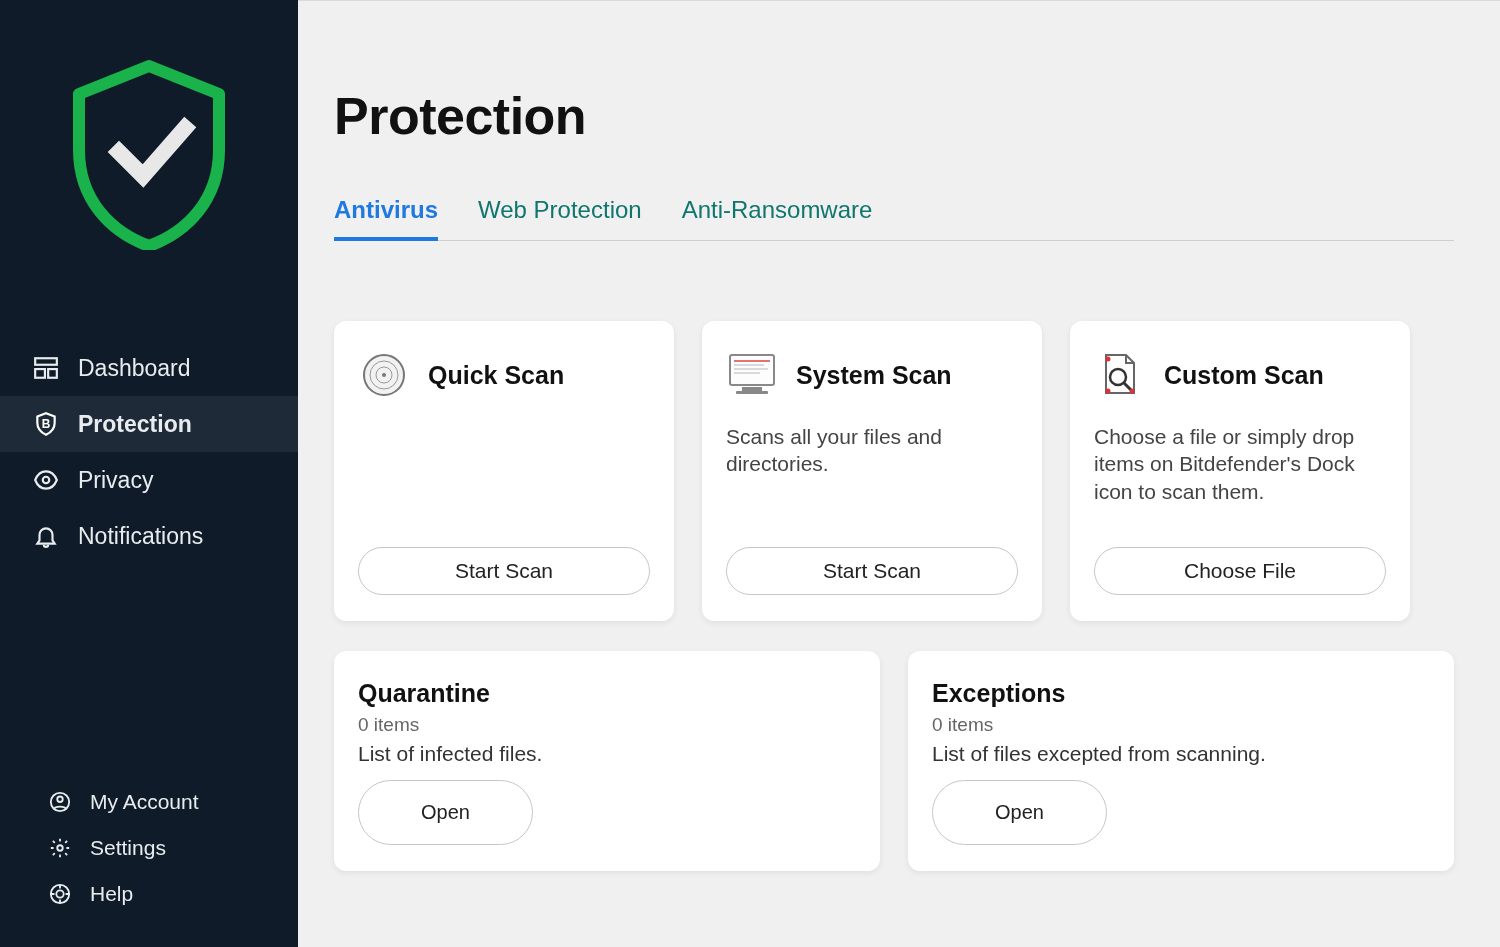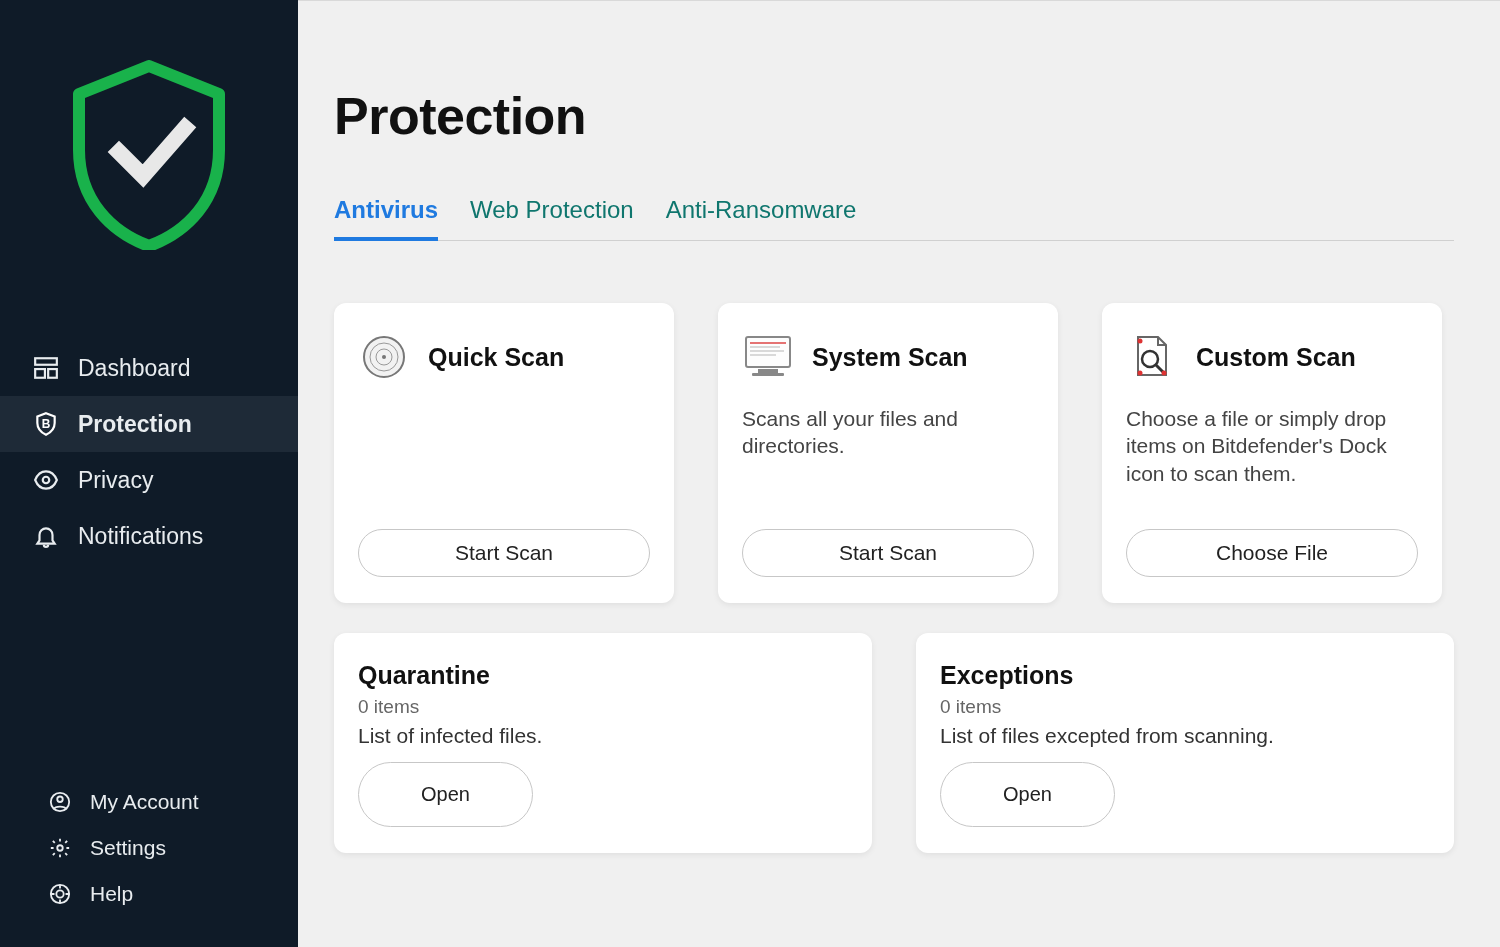--- a/index.html
+++ b/index.html
@@ -69,23 +69,23 @@
     font-size: 52px;
     font-weight: 800;
     letter-spacing: -0.5px;
     margin-bottom: 50px;
     color: #111;
   }
 
   
   .tabs {
     display: flex;
-    gap: 32px;
+    gap: 40px;
     border-bottom: 1px solid #d0d0d0;
-    margin-bottom: 62px;
+    margin-bottom: 80px;
   }
   .tab {
     font-size: 24px;
     color: #0f766e;
     padding-bottom: 16px;
     cursor: pointer;
     position: relative;
   }
   .tab.active {
     color: #1f7ae0;
@@ -95,21 +95,21 @@
     content: "";
     position: absolute;
     left: 0; right: 0; bottom: -1px;
     height: 4px;
     background: #1f7ae0;
   }
 
   
   .cards-row {
     display: flex;
-    gap: 44px;
+    gap: 28px;
     margin-bottom: 30px;
   }
   .card {
     background: #ffffff;
     border-radius: 12px;
     box-shadow: 0 2px 6px rgba(0,0,0,0.07);
     padding: 28px 24px 26px 24px;
     display: flex;
     flex-direction: column;
   }

